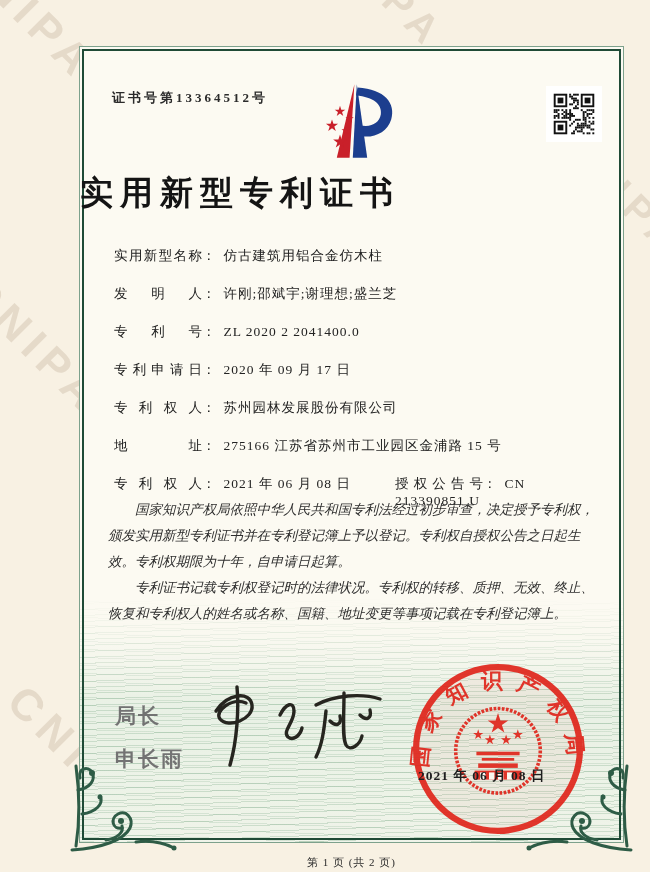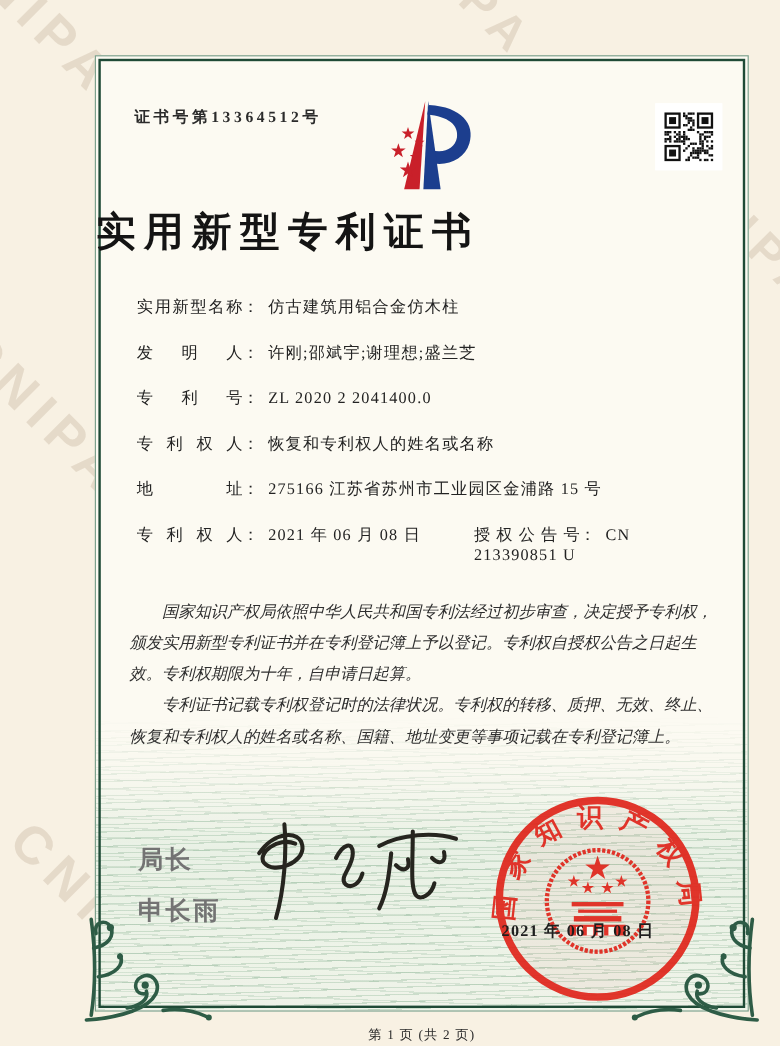--- a/index.html
+++ b/index.html
@@ -271,21 +271,24 @@
       <div class="frow">
         <span class="flabel">实用新型名称</span><span class="fcolon">：</span><span class="fvalue">仿古建筑用铝合金仿木柱</span>
       </div>
       <div class="frow">
         <span class="flabel">发明人</span><span class="fcolon">：</span><span class="fvalue">许刚;邵斌宇;谢理想;盛兰芝</span>
       </div>
       <div class="frow">
         <span class="flabel">专利号</span><span class="fcolon">：</span><span class="fvalue">ZL 2020 2 2041400.0</span>
       </div>
       <div class="frow">
-        <span class="flabel">专利权人</span><span class="fcolon">：</span><span class="fvalue">恢复和专利权人的姓名或名称</span>
+        <span class="flabel">专利申请日</span><span class="fcolon">：</span><span class="fvalue">2020 年 09 月 17 日</span>
+      </div>
+      <div class="frow">
+        <span class="flabel">专利权人</span><span class="fcolon">：</span><span class="fvalue">苏州园林发展股份有限公司</span>
       </div>
       <div class="frow">
         <span class="flabel">地址</span><span class="fcolon">：</span><span class="fvalue">275166 江苏省苏州市工业园区金浦路 15 号</span>
       </div>
       <div class="frow">
         <span>
           <span class="flabel">专利权人</span><span class="fcolon">：</span><span class="fvalue">2021 年 06 月 08 日</span>
         </span>
         <span class="pair2">
           <span class="flabel">授权公告号</span><span class="fcolon">：</span><span class="fvalue">CN 213390851 U</span>

